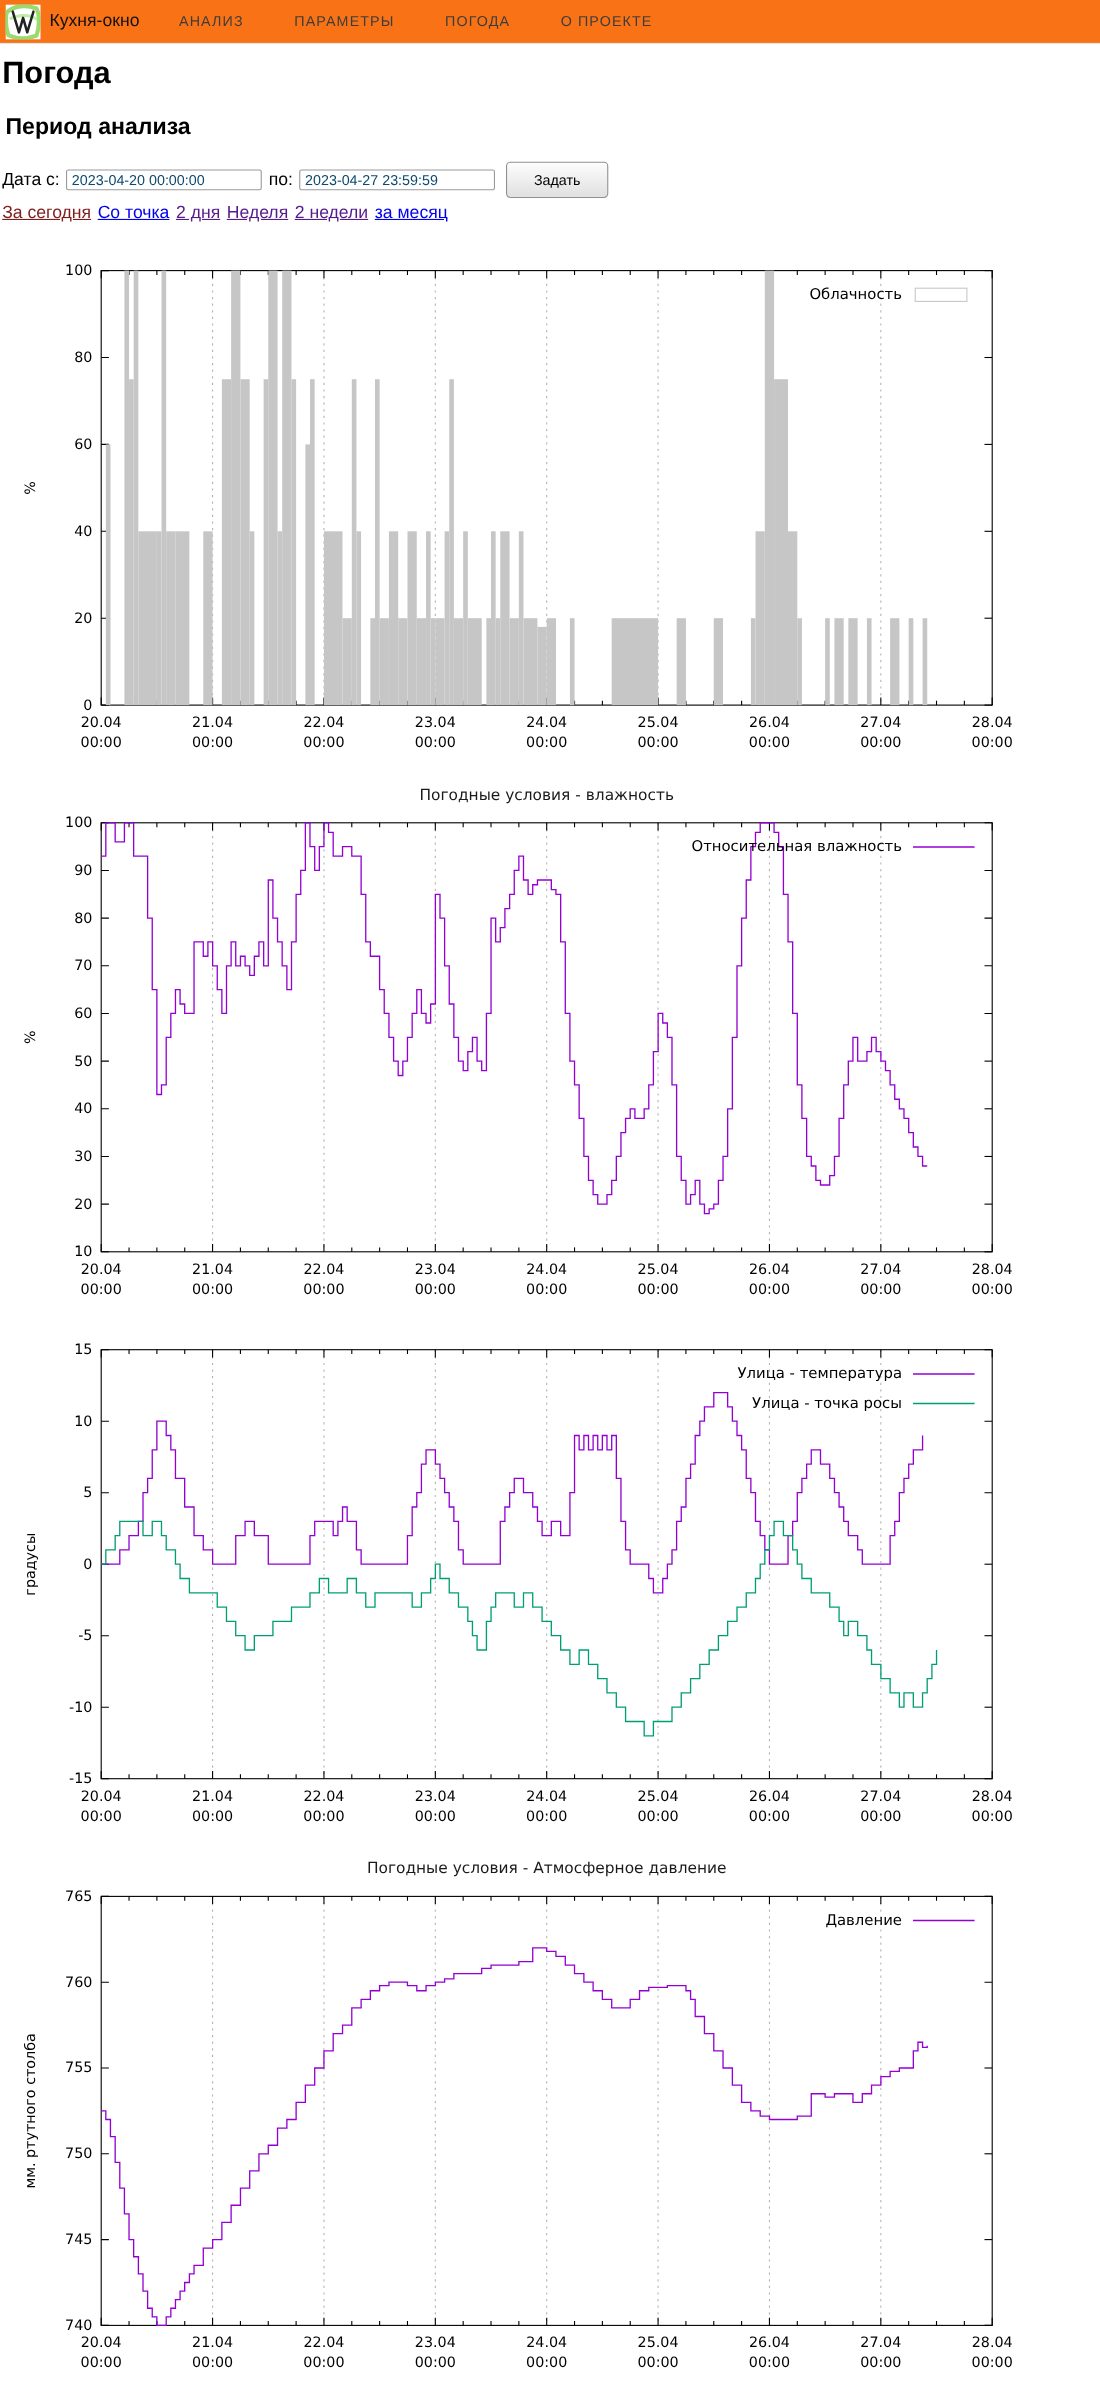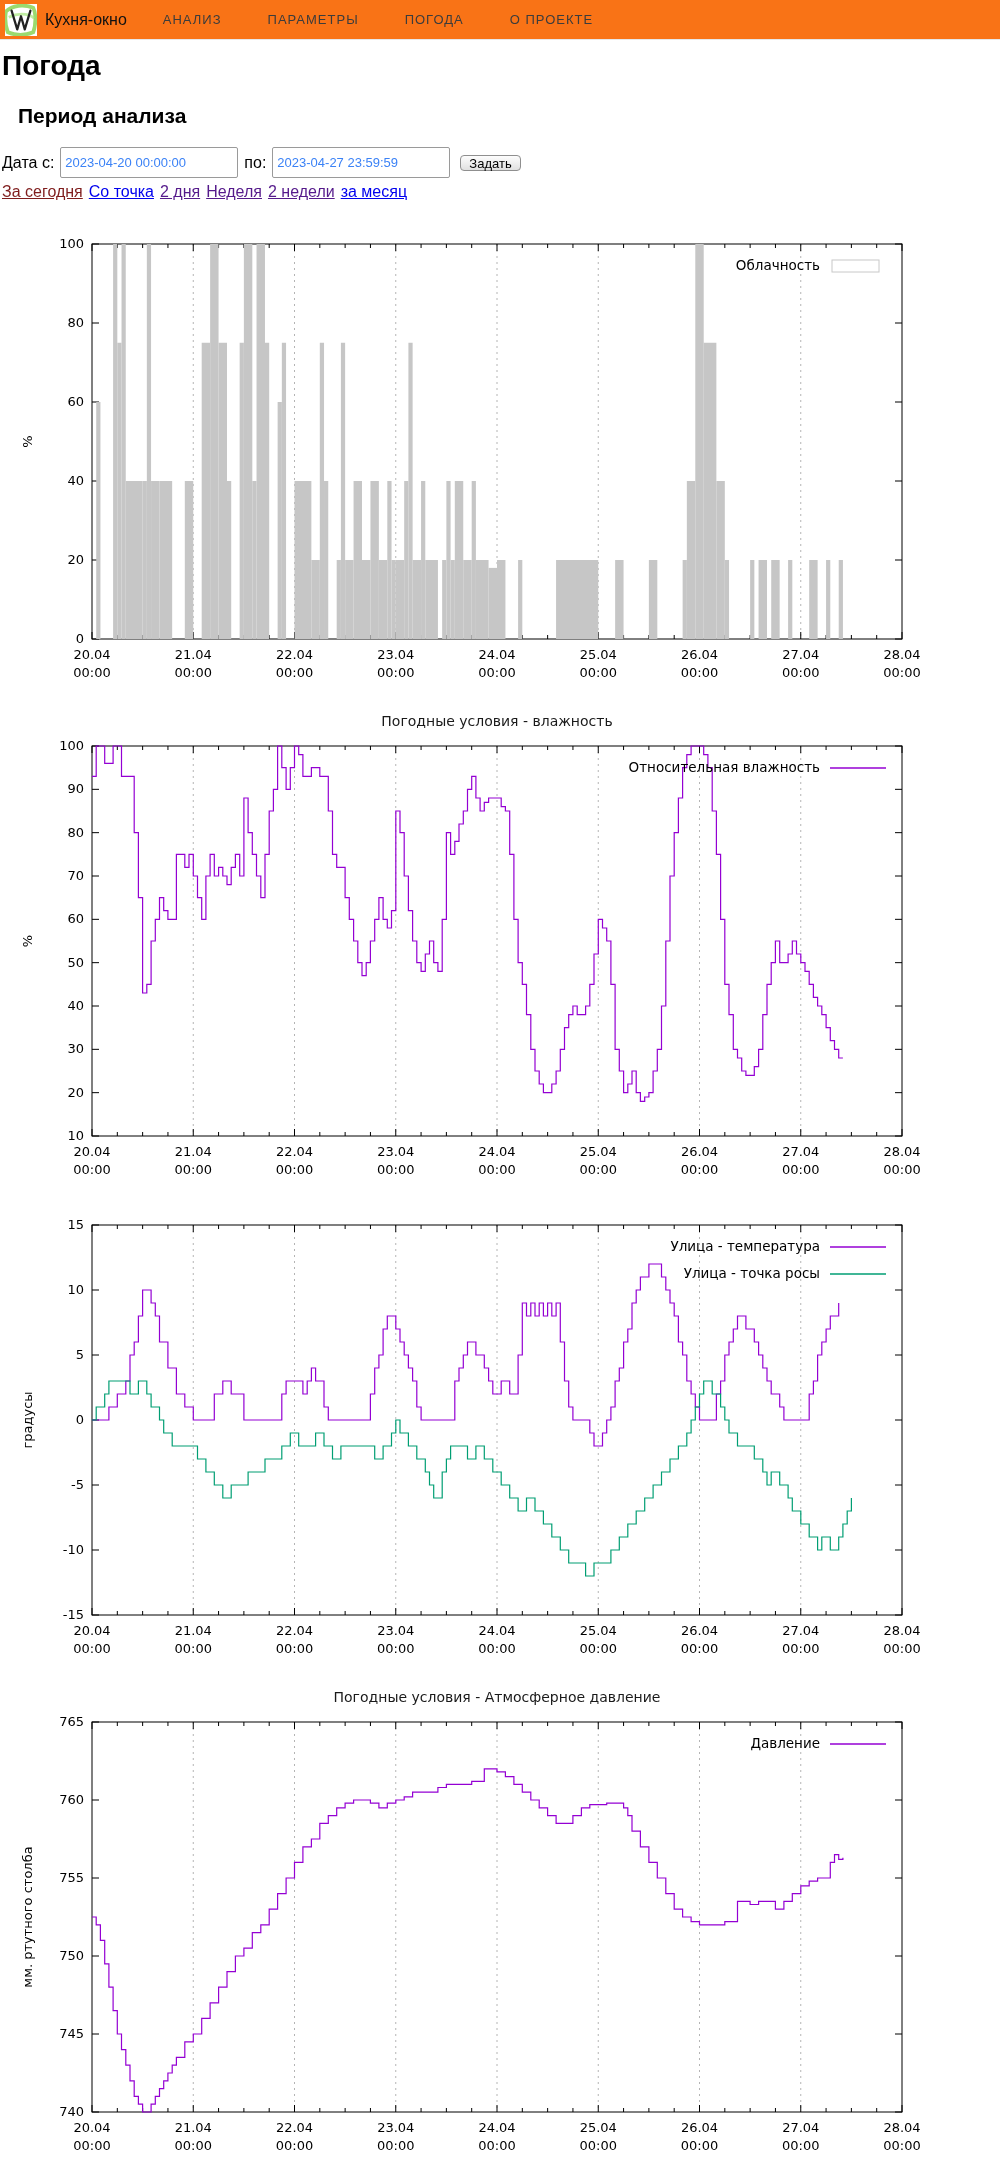--- a/index.html
+++ b/index.html
@@ -8,25 +8,25 @@
 
   
   .topbar { height:40px; background:#f97316; border-bottom:1px solid #e7e7e7; display:flex; align-items:center; padding:0 8px 0 5px; }
   .logo { width:32px; height:32px; margin-right:8px; flex:0 0 auto; }
   .brand { font-size:16px; color:#111; margin-right:36px; white-space:nowrap; }
   .nav { display:flex; gap:46px; }
   .nav-item { font-size:13px; letter-spacing:1px; color:#3c3c3c; text-decoration:none; cursor:pointer; white-space:nowrap; }
 
   .content { padding:0 0 0 2px; }
   h1.page-title { font-size:28px; margin:10px 0 0 0; line-height:1.15; }
-  h2.section-title { font-size:21px; margin:22px 0 2px 16px; line-height:1.1; }
+  h2.section-title { font-size:21px; margin:22px 0 2px 3px; line-height:1.1; }
 
   .period-row { display:flex; align-items:center; gap:6px; font-size:16px; margin-top:20px; }
-  .dt-input { width:178px; height:31px; font-size:13px; font-family:"Liberation Sans",sans-serif; border:1px solid #9a9a9a; border-radius:2px; padding:0 4px; color:#3b82f6; }
-  .set-btn { height:16px; font-size:13px; font-family:"Liberation Sans",sans-serif; border:1px solid #8f8f8f; border-radius:4px; background:linear-gradient(#fdfdfd,#e0e0e0); padding:0 8px; margin-left:4px; cursor:pointer; }
+  .dt-input { width:178px; height:19px; font-size:13px; font-family:"Liberation Sans",sans-serif; border:1px solid #9a9a9a; border-radius:2px; padding:0 4px; color:#0c4a6e; }
+  .set-btn { height:33px; font-size:13px; font-family:"Liberation Sans",sans-serif; border:1px solid #8f8f8f; border-radius:4px; background:linear-gradient(#fdfdfd,#e0e0e0); padding:0 24px; margin-left:4px; cursor:pointer; }
   .quick-links { margin-top:5px; font-size:16px; display:flex; gap:6px; }
   .qlink { text-decoration:underline; cursor:pointer; }
 
   .chart-block { margin-top:24px; }
   .chart-block.first { margin-top:28px; }
   .chart-title { width:950px; padding-left:40px; text-align:center; font-family:"DejaVu Sans",sans-serif; font-size:14px; color:#1a1a1a; height:18px; }
   svg.plot { display:block; }
 </style>
 </head>
 <body>

